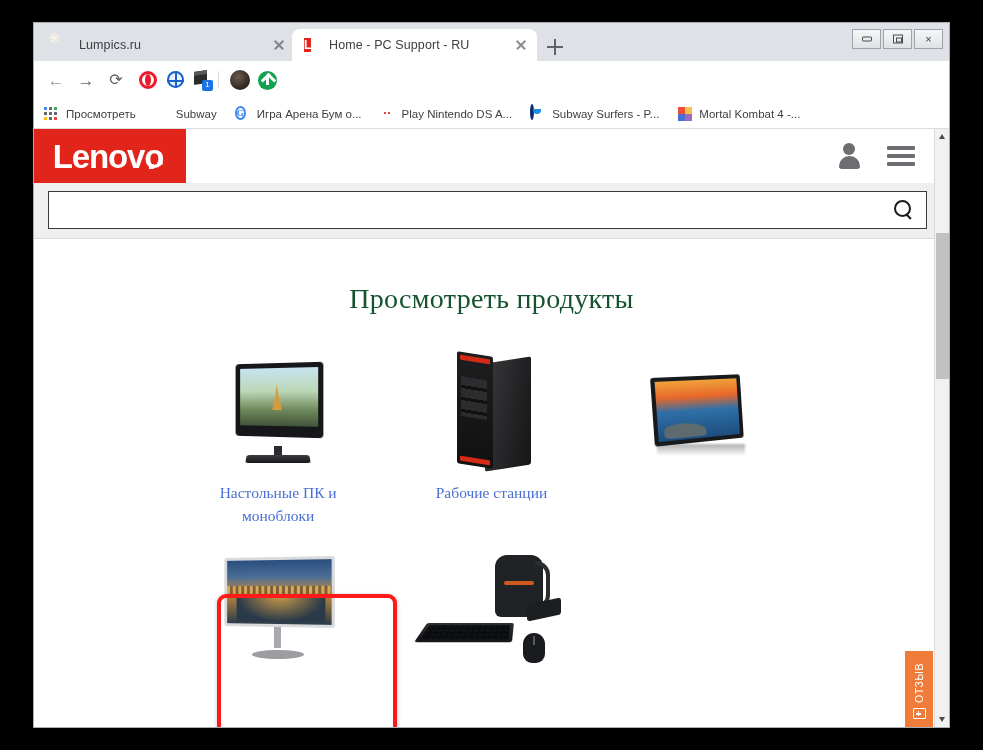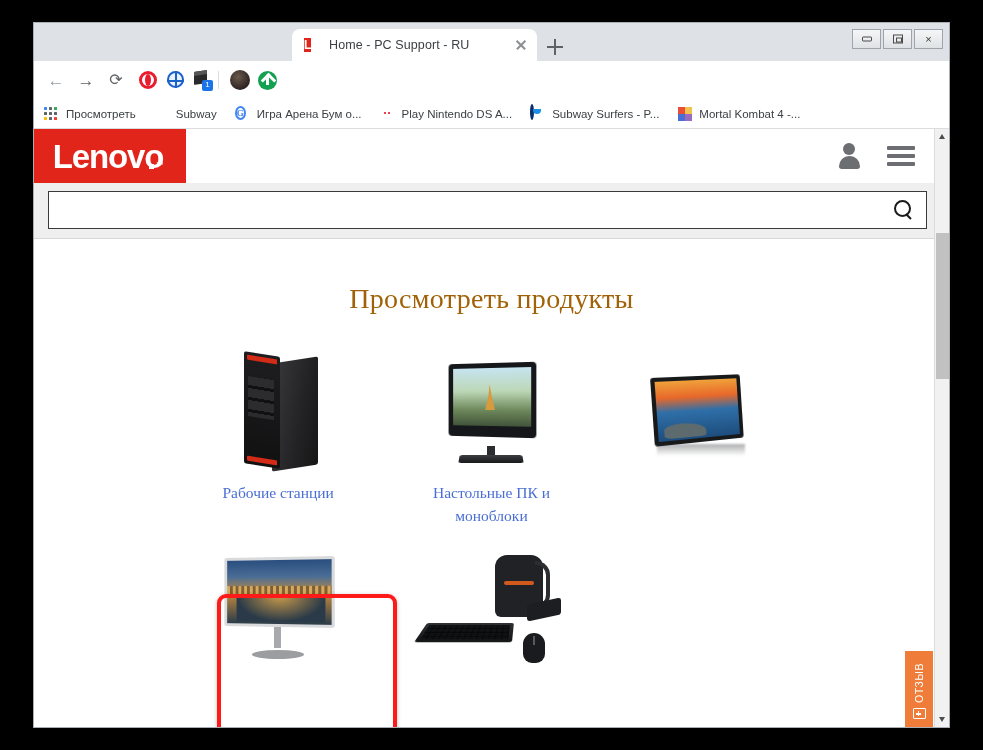--- a/index.html
+++ b/index.html
@@ -463,21 +463,21 @@
 
   
   #site-content {
     background: #fff;
     padding-top: 44px;
     position: relative;
     height: 100%;
   }
   #products-heading {
     text-align: center;
-    color: #a16207;
+    color: #14532d;
     font-family: "Liberation Serif", serif;
     font-size: 28px;
     font-weight: normal;
     letter-spacing: .3px;
   }
   #product-grid {
     margin: 34px auto 0;
     width: 640px;
     display: grid;
     grid-template-columns: repeat(3, 1fr);
@@ -783,20 +783,27 @@
     width:1.5px;height:9px;background:#55585c;
   }
 </style>
 </head>
 <body>
 
 <div id="browser-window">
 
   <div id="tabstrip">
 
+    <div class="tab inactive" style="left:8px; width:253px;">
+      <span class="tab-fav">
+        <span class="fav-lumpics"><i></i></span>
+      </span>
+      <span class="tab-title">Lumpics.ru</span>
+      <span class="tab-close"></span>
+    </div>
 
     <div class="tab active" style="left:258px; width:245px;">
       <span class="tab-fav">
         <span class="fav-lenovo">L</span>
       </span>
       <span class="tab-title">Home - PC Support - RU</span>
       <span class="tab-close"></span>
     </div>
 
     <div id="newtab-button"></div>
@@ -930,47 +937,47 @@
       </div>
     </div>
     <div id="band-divider"></div>
 
     <div id="site-content">
 
       <h1 id="products-heading">Просмотреть продукты</h1>
 
       <div id="product-grid">
 
-
-        <div class="product-card">
-          <div class="product-thumb">
-            <div class="art art-tower">
-              <div class="side"></div>
-              <div class="front"></div>
-              <div class="bays"></div>
-            </div>
-          </div>
-          <div class="product-label">Рабочие станции</div>
-        </div>
 
         <div class="product-card">
           <div class="product-thumb">
             <div class="art art-aio">
               <div class="mon">
                   <div class="pic"></div>
                 </div>
               <div class="neck"></div>
               <div class="stand"></div>
             </div>
           </div>
           <div class="product-label">Настольные ПК и моноблоки</div>
         </div>
 
         <div class="product-card">
           <div class="product-thumb">
+            <div class="art art-tower">
+              <div class="side"></div>
+              <div class="front"></div>
+              <div class="bays"></div>
+            </div>
+          </div>
+          <div class="product-label">Рабочие станции</div>
+        </div>
+
+        <div class="product-card">
+          <div class="product-thumb">
             <div class="art art-tablet">
               <div class="tb">
                   <div class="pic"></div>
                 </div>
               <div class="refl"></div>
             </div>
           </div>
           <div class="product-label"></div>
         </div>
 

